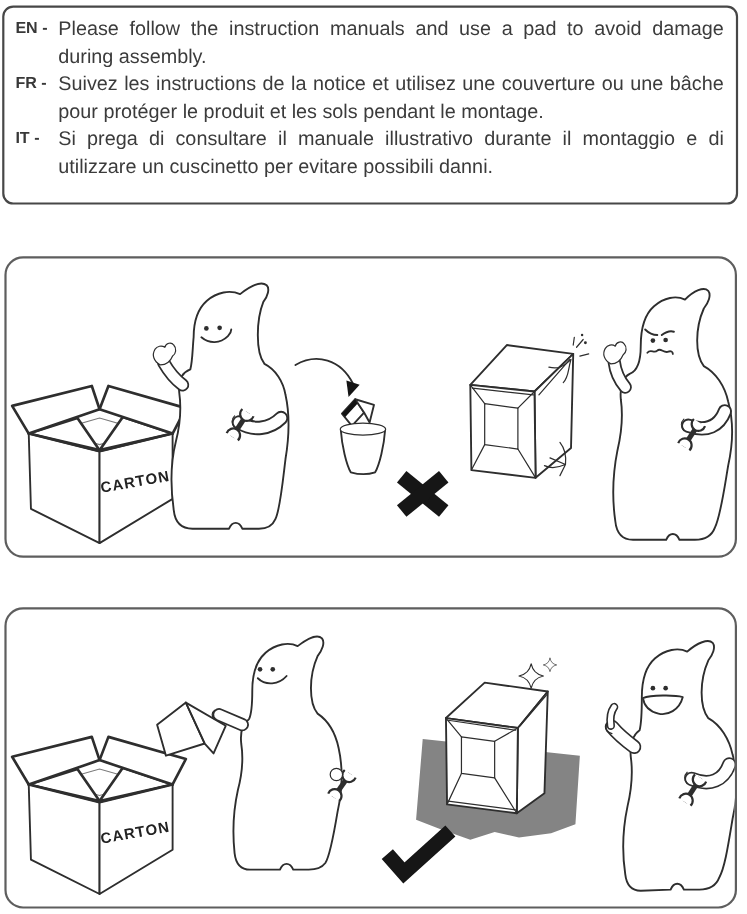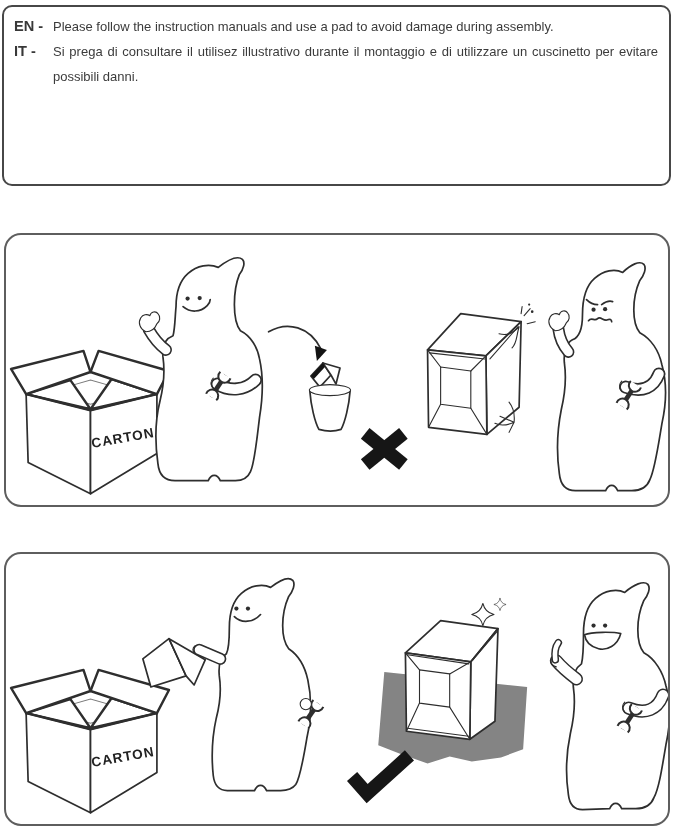--- a/index.html
+++ b/index.html
@@ -6,21 +6,21 @@
   body{width:679px;height:831px;position:relative;font-family:"Liberation Sans",sans-serif;}
 
   
   .notice{
     position:absolute;left:2px;top:5px;width:669px;height:181px;
     box-sizing:border-box;border:2px solid #474747;border-radius:10px;
     padding:7px 11px 0 10px;background:#fff;
   }
   .notice-row{display:grid;grid-template-columns:39px 1fr;}
   .lang{font-weight:bold;color:#383838;font-size:14.6px;line-height:25px;white-space:nowrap;}
-  .txt{margin:0;color:#3b3b3b;font-size:13px;line-height:25px;text-align:justify;}
+  .txt{margin:0;color:#3b3b3b;font-size:18px;line-height:25px;text-align:justify;}
 
   
   .panel{
     position:absolute;left:4px;width:666px;height:274px;box-sizing:border-box;
     border:2px solid #5e5e5e;border-radius:17px;background:#fff;overflow:hidden;
   }
   #panel-wrong{top:233px;}
   #panel-right{top:552px;}
   .panel svg{display:block;width:662px;height:270px;}
 
@@ -65,22 +65,26 @@
 </svg>
 
 <div class="page">
 
   <section class="notice">
     <div class="notice-row">
       <span class="lang">EN -</span>
       <p class="txt">Please follow the instruction manuals and use a pad to avoid damage during assembly.</p>
     </div>
     <div class="notice-row">
+      <span class="lang">FR -</span>
+      <p class="txt">Suivez les instructions de la notice et utilisez une couverture ou une bâche pour protéger le produit et les sols pendant le montage.</p>
+    </div>
+    <div class="notice-row">
       <span class="lang">IT -</span>
-      <p class="txt">Si prega di consultare il utilisez illustrativo durante il montaggio e di utilizzare un cuscinetto per evitare possibili danni.</p>
+      <p class="txt">Si prega di consultare il manuale illustrativo durante il montaggio e di utilizzare un cuscinetto per evitare possibili danni.</p>
     </div>
   </section>
 
   <section class="panel" id="panel-wrong">
     <svg viewBox="0 0 658 266">
 
       <g>
         <use href="#carton-def" transform="translate(2,110)"></use>
         <text class="carton-text" text-anchor="middle" transform="translate(117,205) rotate(-10)">CARTON</text>
       </g>

